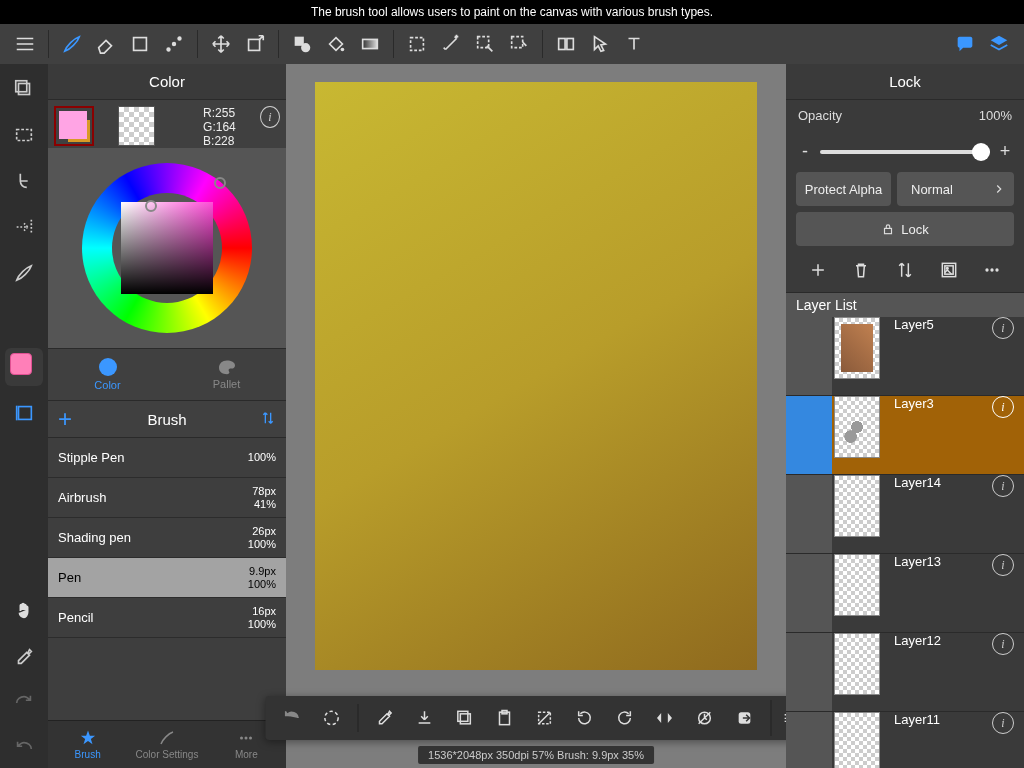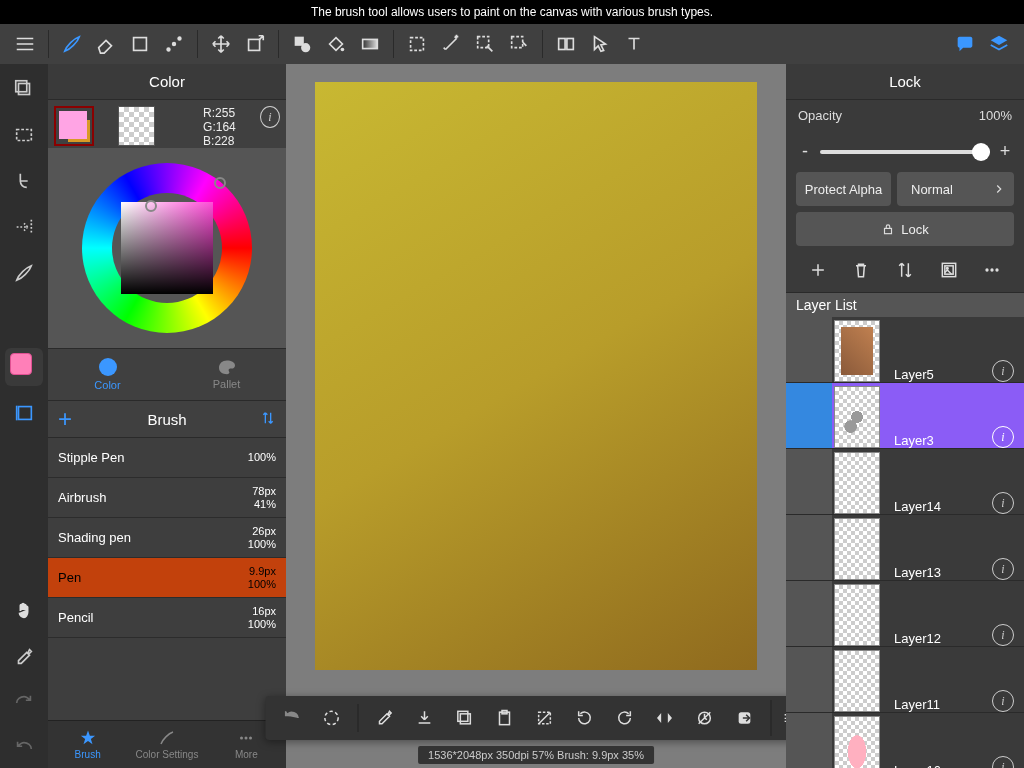--- a/index.html
+++ b/index.html
@@ -39,21 +39,21 @@
 .ctab.act{color:#3b97ff}
 .ctab.act .dot{background:#3b97ff}
 .ctab .pal{width:20px;height:16px}
 .ctab span{font-size:11px;color:#888}
 .ctab.act span{color:#3b97ff}
 .brush-hdr{height:38px;background:#404040;display:flex;align-items:center;justify-content:center;position:relative;font-size:15px;border-top:1px solid #2a2a2a;border-bottom:1px solid #2a2a2a}
 .brush-hdr .plus{position:absolute;left:10px;color:#3b97ff;font-size:24px;font-weight:200;cursor:pointer}
 .brush-hdr .sort{position:absolute;right:10px;color:#3b97ff;cursor:pointer}
 .brush-list{flex:1;overflow:hidden;background:#3e3e3e}
 .brow{height:40px;border-bottom:1px solid #2c2c2c;display:flex;align-items:center;padding:0 10px;cursor:pointer;background:#3e3e3e}
-.brow.sel{background:#c2410c;color:#000}
+.brow.sel{background:#a3a3a3;color:#000}
 .brow .bname{flex:1;font-size:13px}
 .brow .bvals{text-align:right;font-size:11px;line-height:13px}
 .bottom-tabs{height:48px;background:#333;display:flex;border-top:1px solid #222}
 .btab{flex:1;display:flex;flex-direction:column;align-items:center;justify-content:center;gap:2px;cursor:pointer}
 .btab span{font-size:10px;color:#888}
 .btab.act{color:#3b97ff}
 .btab.act span{color:#3b97ff}
 .btab svg{width:18px;height:18px}
 .canvas-area{position:absolute;top:64px;left:286px;right:238px;bottom:0;background:#7d7d7d;display:flex;align-items:flex-start;justify-content:center;padding-top:18px}
 .canvas{width:442px;height:588px;background:linear-gradient(150deg,#c8b832 0%,#b89d2a 50%,#8f6a1e 100%)}
@@ -72,22 +72,22 @@
 .slider .thumb{position:absolute;right:0;top:-7px;width:18px;height:18px;background:#fff;border-radius:50%}
 .layer-btns{display:flex;gap:6px;padding:0 10px 6px}
 .lbtn{flex:1;height:34px;background:#555;border-radius:4px;display:flex;align-items:center;justify-content:center;font-size:13px;color:#eee;cursor:pointer;gap:6px}
 .lbtn svg{width:14px;height:14px;stroke:#ddd;fill:none;stroke-width:2}
 .lbtn.normal{justify-content:space-between;padding:0 8px 0 14px}
 .layer-tools{display:flex;justify-content:space-around;padding:8px 10px;border-bottom:1px solid #2a2a2a}
 .layer-tools .lt{cursor:pointer}
 .layer-tools svg{width:20px;height:20px;stroke:#ddd;fill:none;stroke-width:1.8}
 .layer-list-hdr{background:#555;padding:4px 10px;font-size:14px}
 .layers{flex:1;overflow:hidden}
-.lrow{height:66px;border-bottom:1px solid #2a2a2a;display:flex;align-items:flex-end;cursor:pointer;background:#3a3a3a}
-.lrow.sel{background:#8b5cf6}
+.lrow{height:79px;border-bottom:1px solid #2a2a2a;display:flex;align-items:flex-start;cursor:pointer;background:#3a3a3a}
+.lrow.sel{background:#a16207}
 .lrow .vis{width:46px;height:100%;background:#555}
 .lrow.sel .vis{background:#3488e0}
 .lrow .thumb{width:46px;height:62px;margin:0 2px;background:repeating-conic-gradient(#ccc 0 25%,#fff 0 50%) 0 0/8px 8px;position:relative;border:1px solid #888}
 .lrow .thumb .inner{position:absolute;inset:6px;background-size:cover;background-position:center}
 .lrow .lname{flex:1;font-size:13px;padding-left:12px}
 .lrow .info-i{margin-right:10px}
 .lrow.sel .info-i{border-color:#fff;color:#fff}
 </style>
 </head>
 <body>

